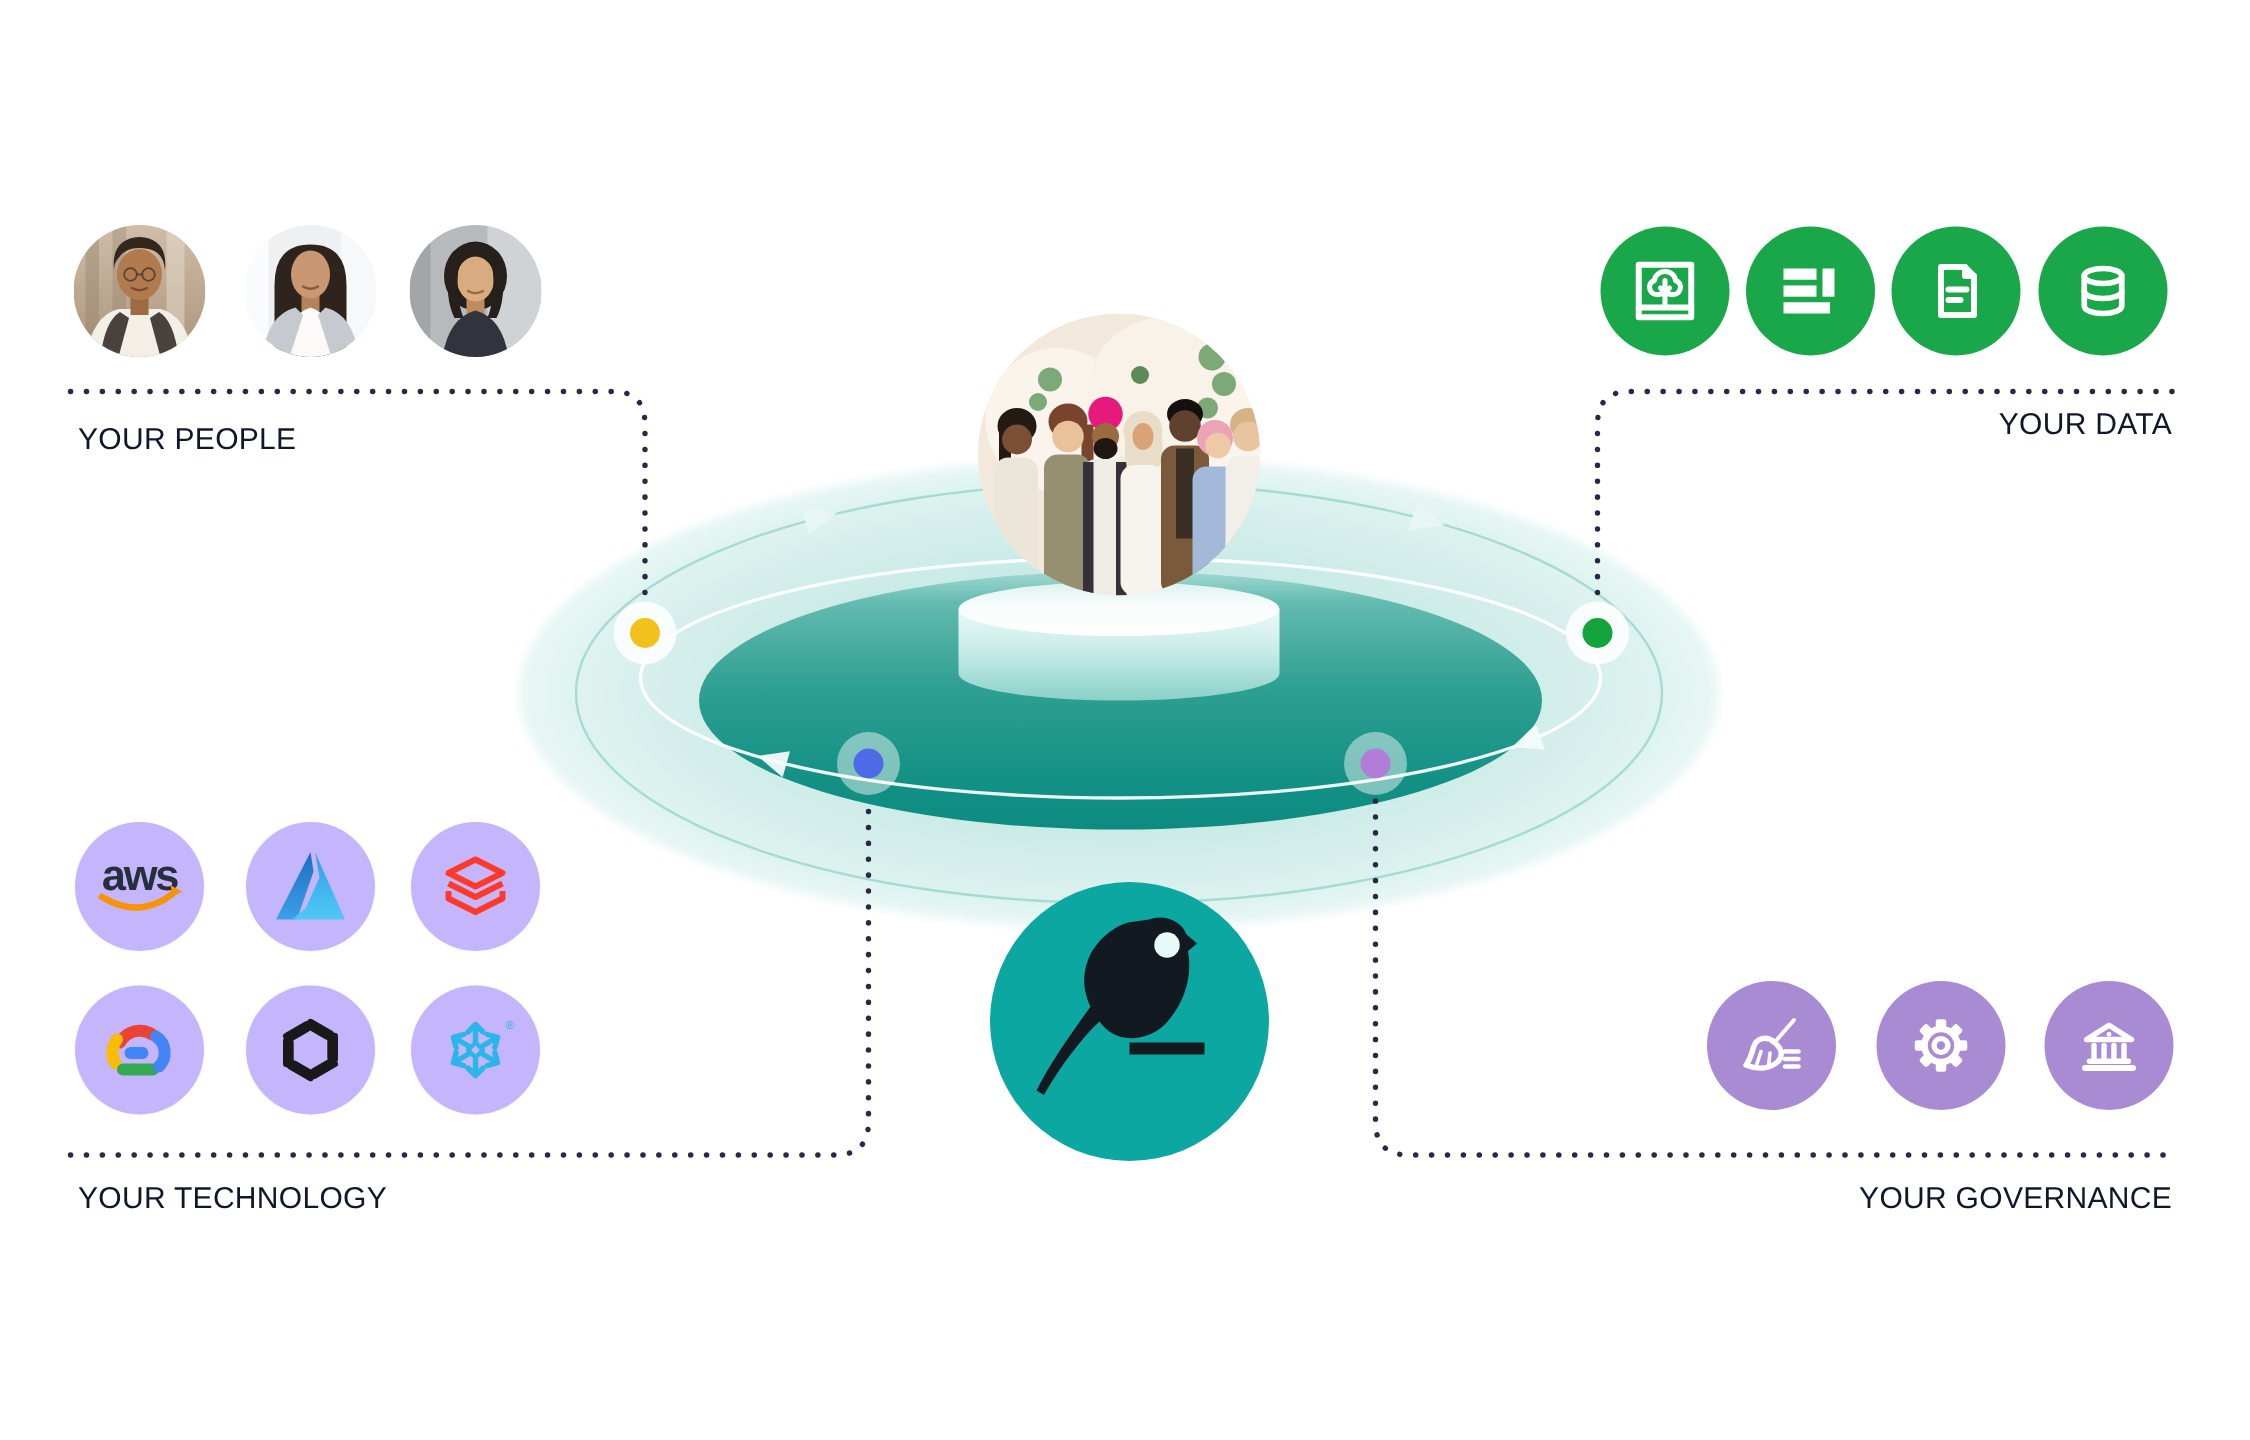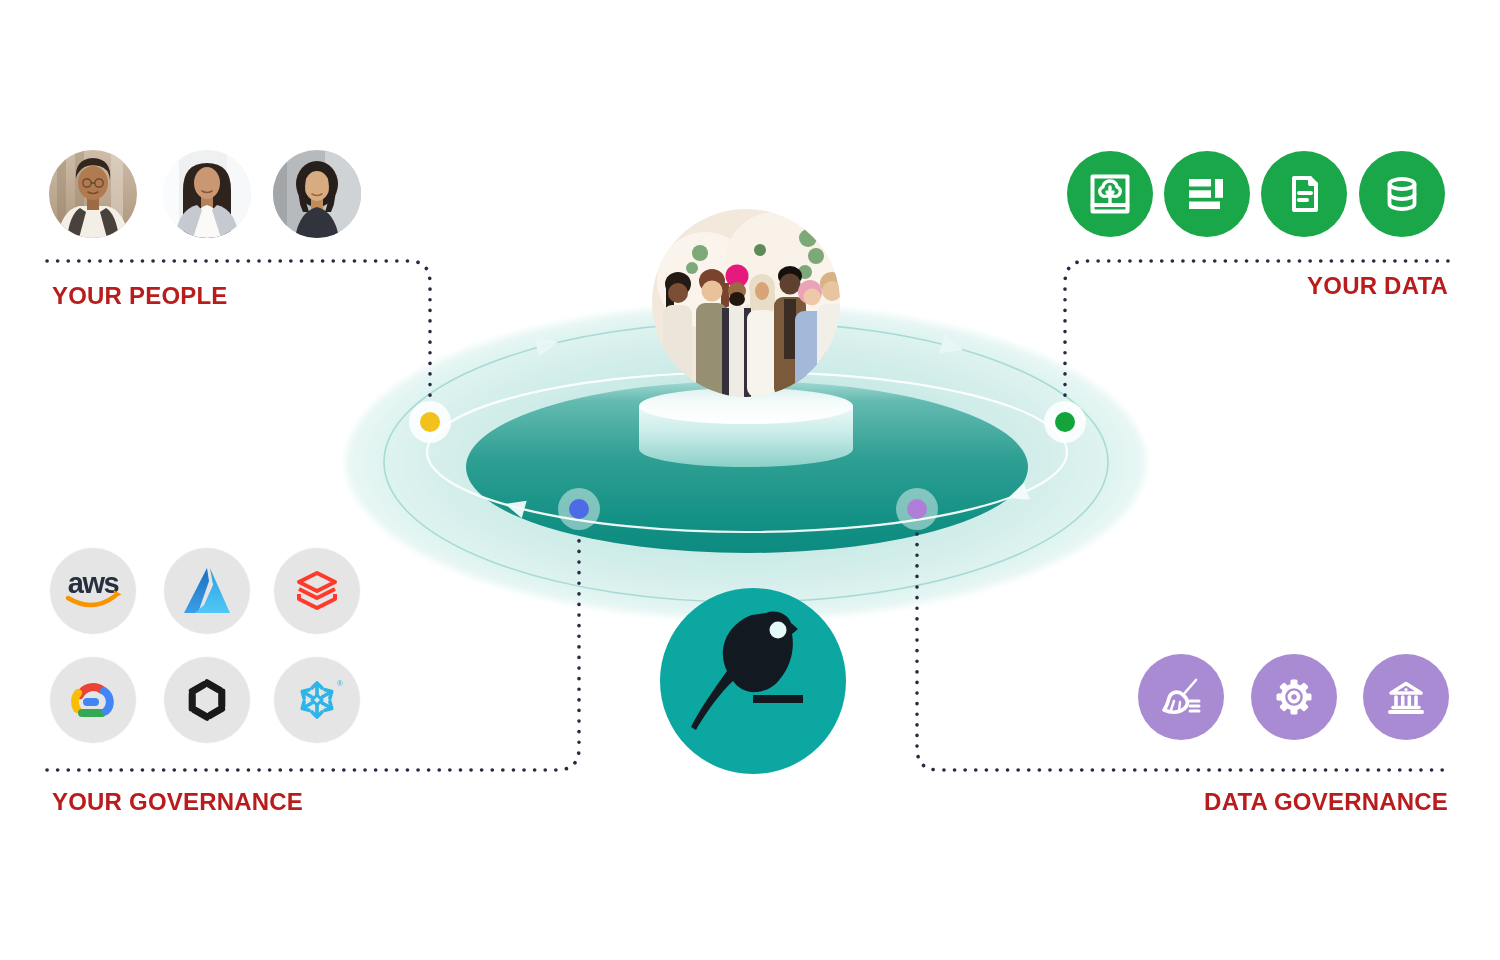--- a/index.html
+++ b/index.html
@@ -1,22 +1,22 @@
 <!DOCTYPE html>
 <html><head>
 <meta charset="utf-8">
 <style>
   html,body{margin:0;padding:0;background:#ffffff;}
   #stage{position:relative;width:1500px;height:960px;background:#ffffff;overflow:hidden;
          font-family:"Liberation Sans",sans-serif;}
   .abs{position:absolute;}
-  .quad-label{position:absolute;font-weight:700;font-size:24px;letter-spacing:.2px;
-              color:#b91c1c;white-space:nowrap;}
+  .quad-label{position:absolute;font-weight:400;font-size:20px;letter-spacing:.2px;
+              color:#0f172a;white-space:nowrap;}
   .circle{position:absolute;border-radius:50%;display:flex;align-items:center;justify-content:center;}
-  .logo-circle{background:#e5e5e5;box-shadow:0 0 0 1px rgba(40,60,60,.02);}
+  .logo-circle{background:#c4b5fd;box-shadow:0 0 0 1px rgba(40,60,60,.02);}
   .icon-circle-green{background:#1aa74a;}
   .icon-circle-purple{background:#a98bd3;}
   svg{display:block;}
 </style>
 </head>
 <body>
 
 <div id="stage">
 
   <svg class="abs" style="left:0;top:0;" width="1500" height="960" viewBox="0 0 1500 960">
@@ -150,22 +150,22 @@
            C746,693 738,688 733,681 C722,691 706,712 696,730
            L691,727 C701,707 715,688 727,671
            C723,663 721,652 725,641 C729,629 741,618 752,615 Z"></path>
       <circle cx="778" cy="630" r="8.5" fill="#e7f9f7"></circle>
       <rect x="753" y="695" width="50" height="8" fill="#131920"></rect>
     </g>
   </svg>
 
   <div class="quad-label" style="left:52px;top:282px;">YOUR PEOPLE</div>
   <div class="quad-label" style="right:52px;top:272px;">YOUR DATA</div>
-  <div class="quad-label" style="left:52px;top:788px;">YOUR GOVERNANCE</div>
-  <div class="quad-label" style="right:52px;top:788px;">DATA GOVERNANCE</div>
+  <div class="quad-label" style="left:52px;top:788px;">YOUR TECHNOLOGY</div>
+  <div class="quad-label" style="right:52px;top:788px;">YOUR GOVERNANCE</div>
 
   <div class="circle" style="left:49px;top:150px;width:88px;height:88px;overflow:hidden;">
     <svg width="88" height="88" viewBox="0 0 88 88">
       <defs>
           <linearGradient id="a1bg" x1="0" y1="0" x2="0" y2="1">
             <stop offset="0%" stop-color="#cfbdaa"></stop>
             <stop offset="100%" stop-color="#ab9479"></stop>
           </linearGradient>
         </defs>
       <rect width="88" height="88" fill="url(#a1bg)"></rect>

